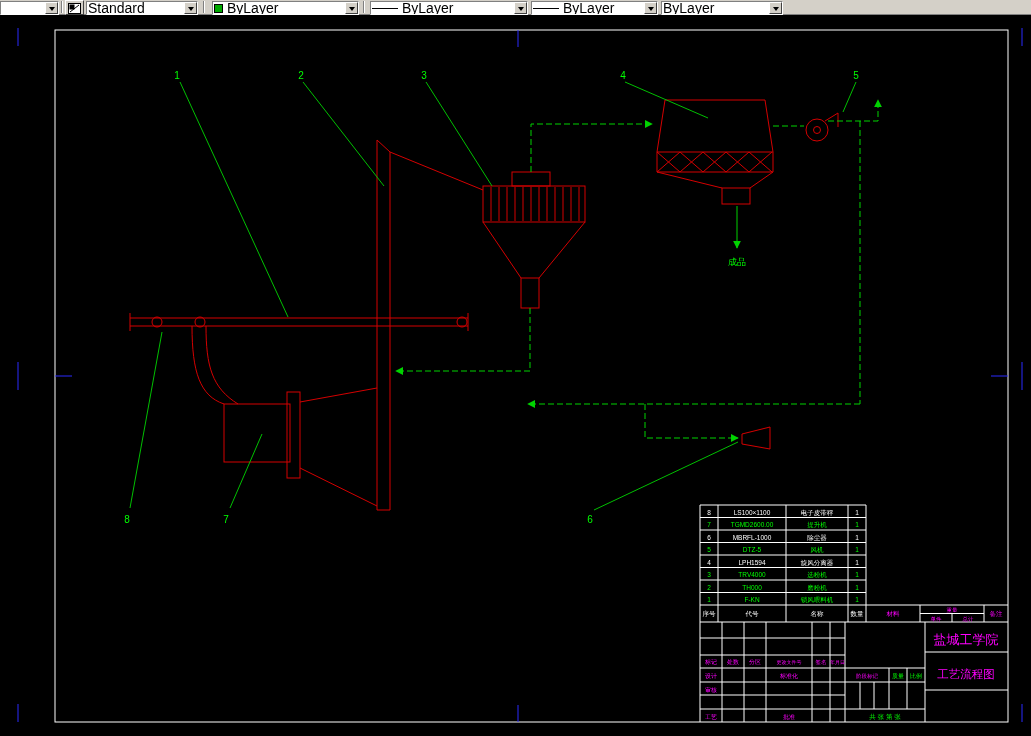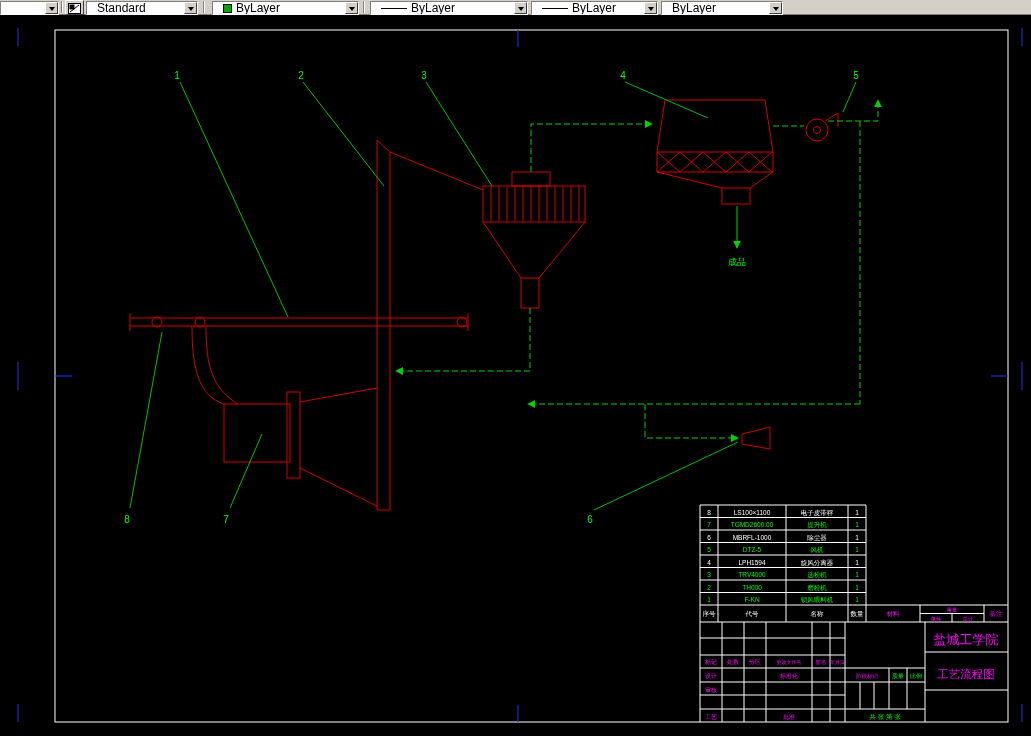--- a/index.html
+++ b/index.html
@@ -11,22 +11,22 @@
   .toolbar{
     position:absolute;top:0;left:0;width:1031px;height:15px;
     background:#d4d0c8;border-bottom:1px solid #808080;box-sizing:border-box;
   }
   .combo{
     position:absolute;top:1px;height:12px;background:#fff;
     border:1px solid;border-color:#808080 #fff #fff #808080;
     display:flex;box-sizing:content-box;
   }
   .combo-field{
-    flex:1;display:flex;align-items:center;gap:4px;padding:0 10px;
-    font-size:12px;line-height:12px;color:#000;white-space:nowrap;overflow:hidden;
+    flex:1;display:flex;align-items:center;gap:4px;padding:0 1px;
+    font-size:14px;line-height:12px;color:#000;white-space:nowrap;overflow:hidden;
   }
   .combo-arrow{
     width:13px;background:#d4d0c8;
     border:1px solid;border-color:#fff #404040 #404040 #fff;
     display:flex;align-items:center;justify-content:center;box-sizing:border-box;
   }
   .arr{width:0;height:0;border:3px solid transparent;border-top:4px solid #000;margin-top:4px;}
   .tb-sep{position:absolute;top:1px;height:12px;width:0;border-left:1px solid #808080;border-right:1px solid #fff;}
   .tb-btn{
     position:absolute;top:0;width:19px;height:15px;background:#d4d0c8;

